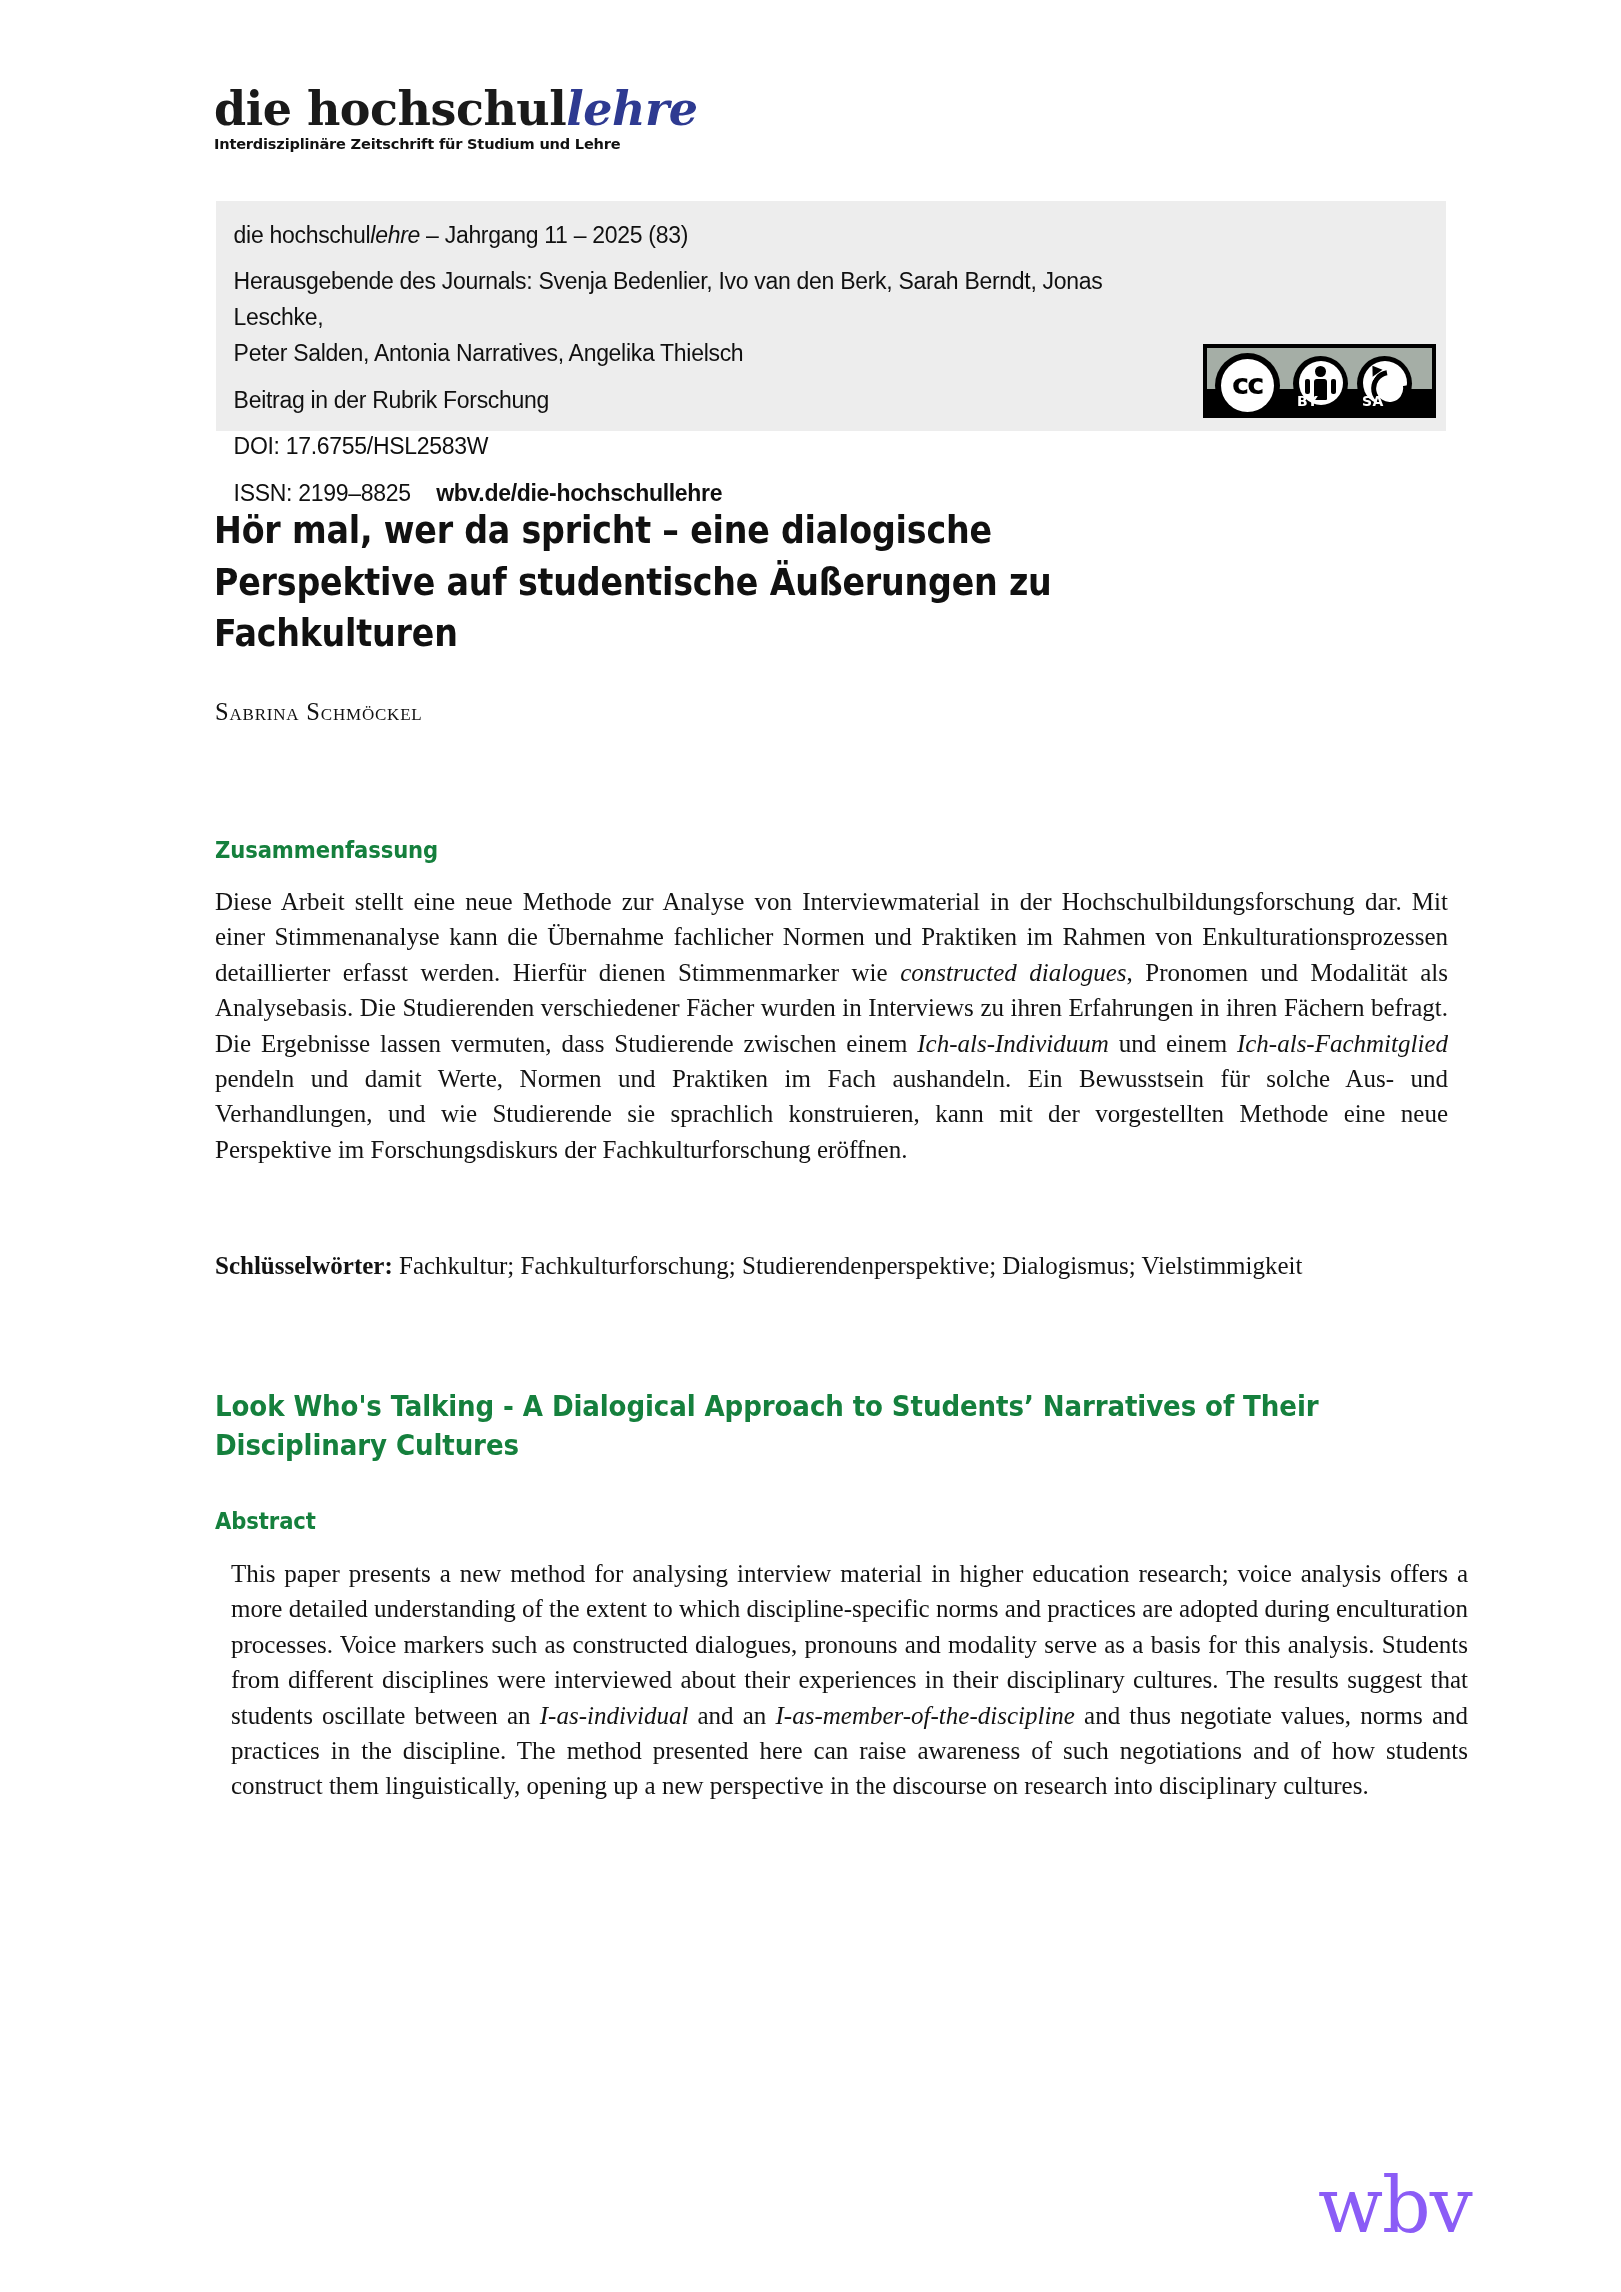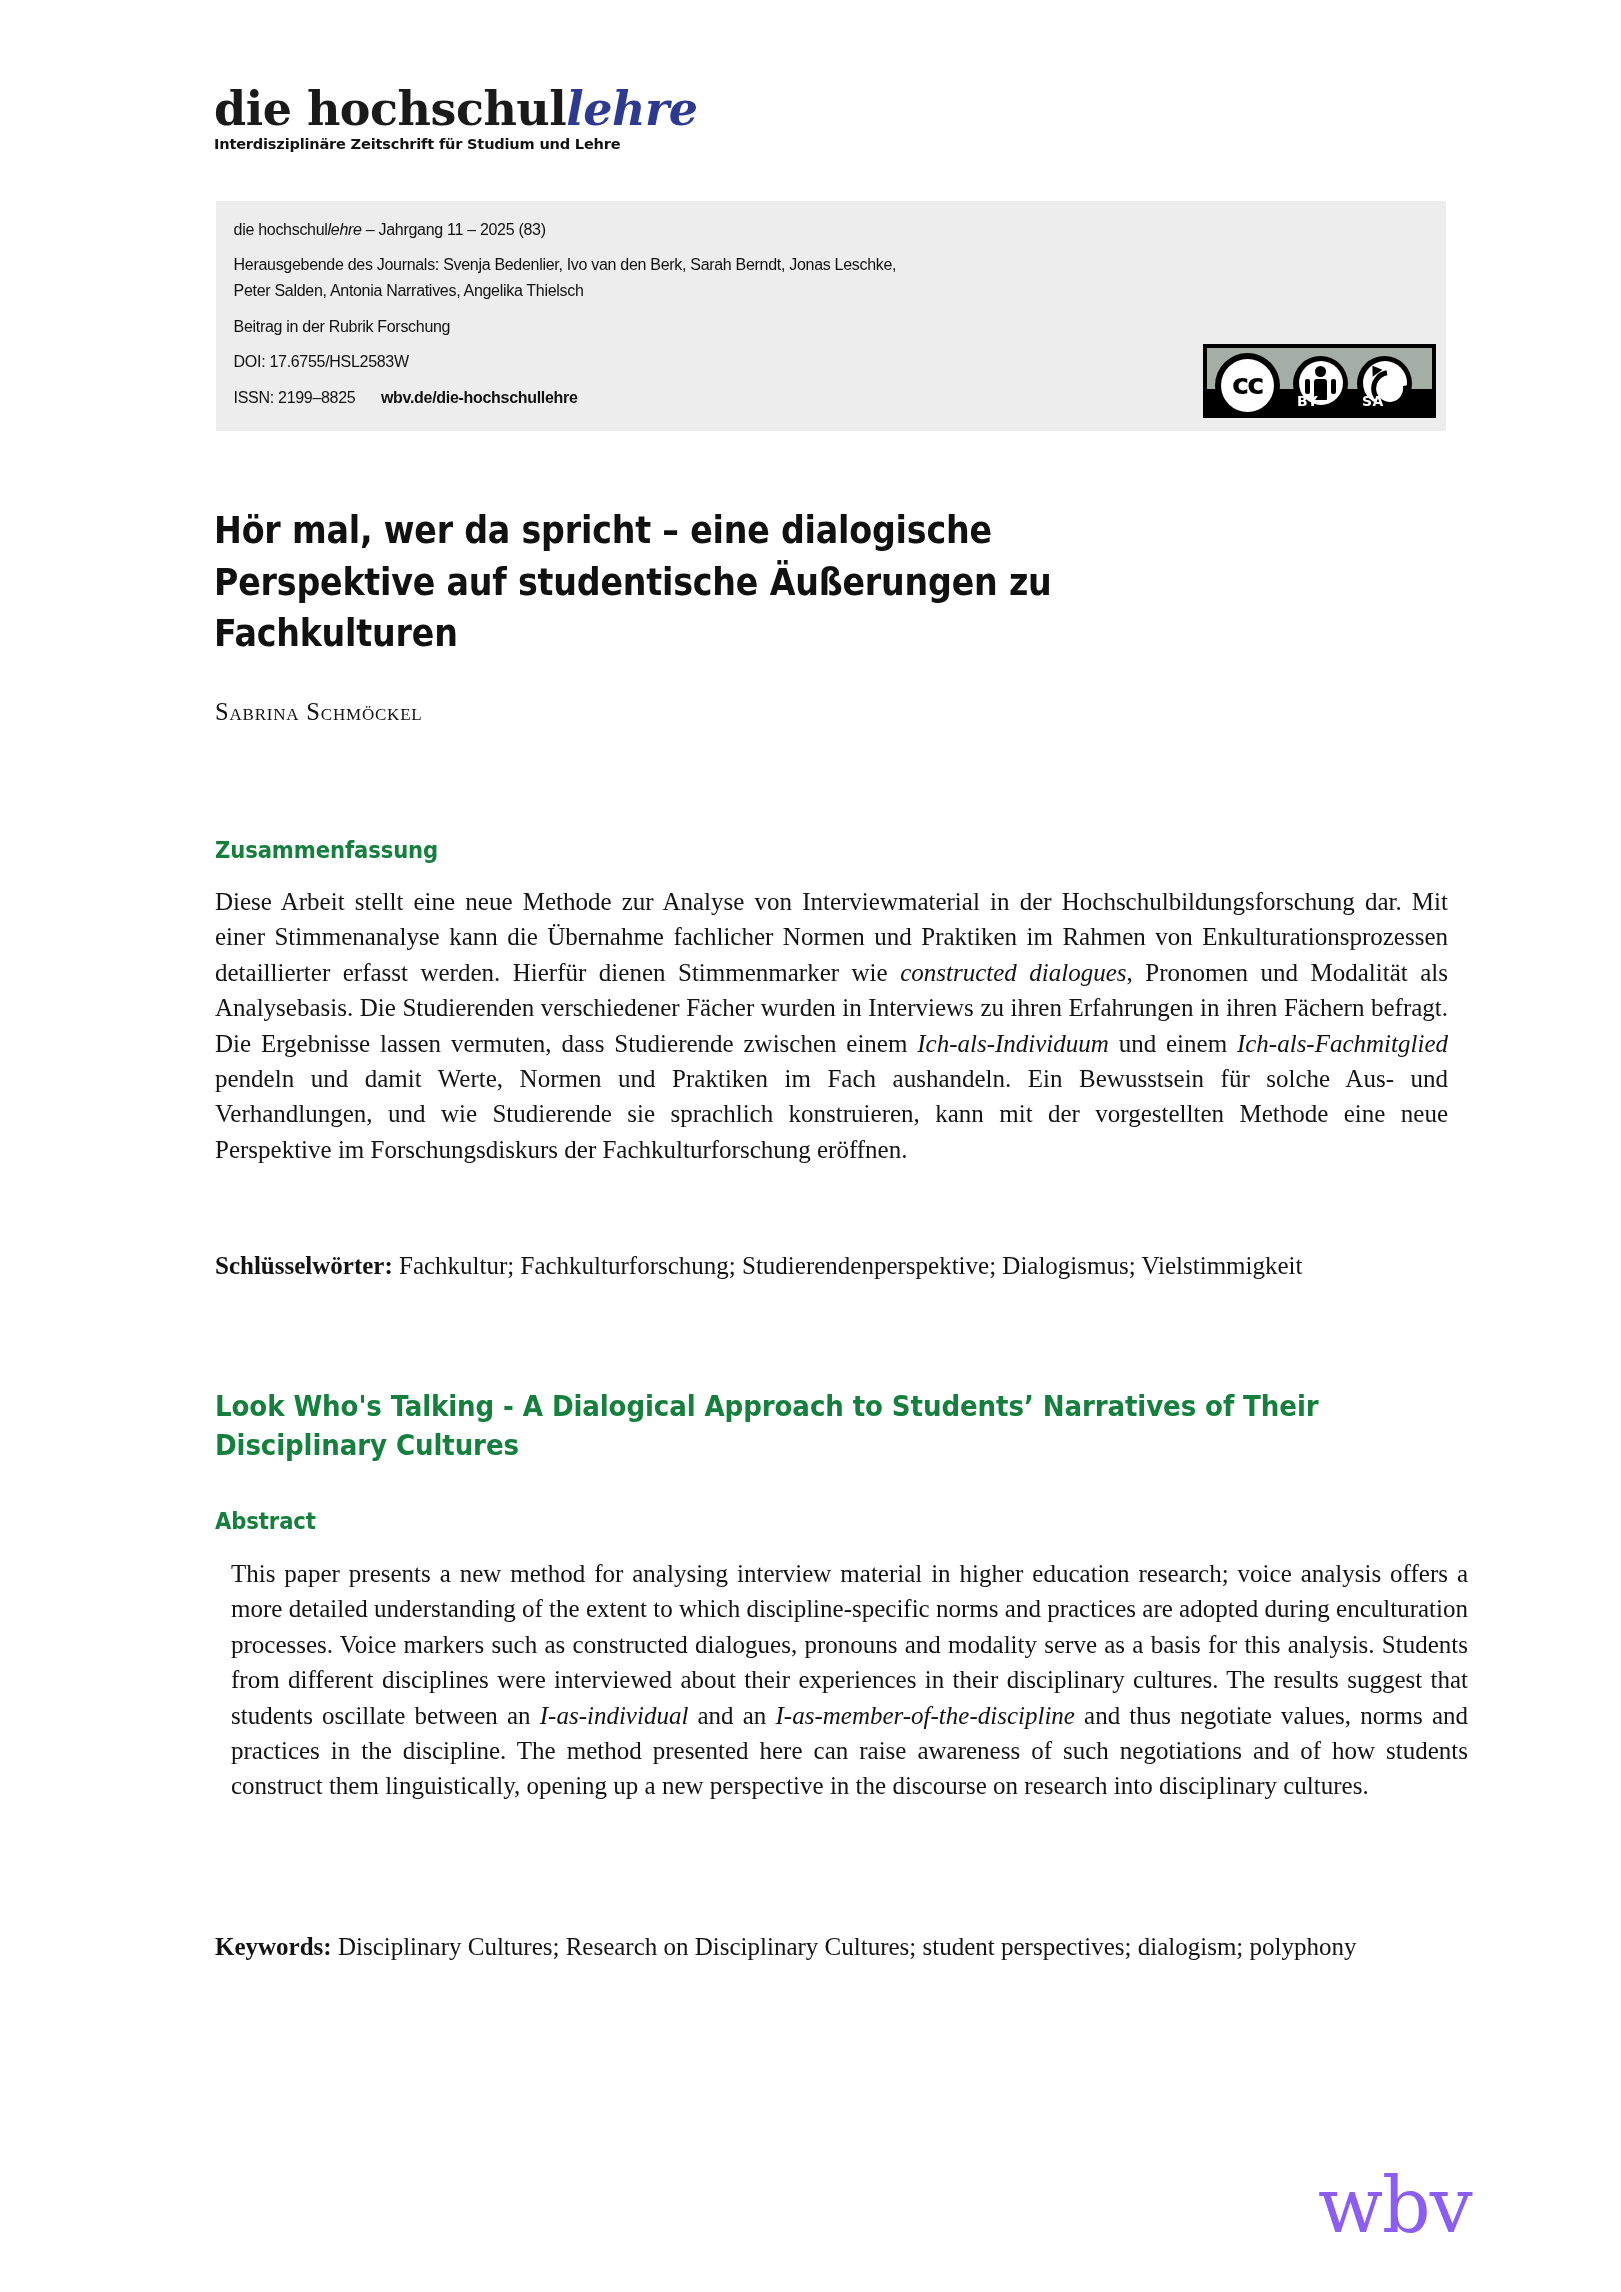--- a/index.html
+++ b/index.html
@@ -65,21 +65,21 @@
     background: #ededed;
   }
   .meta-lines {
     position: absolute;
     left: 17.6px;
     top: 16.7px;
     width: 882px;
   }
   .meta-line {
     font-family: "Liberation Sans", sans-serif;
-    font-size: 16px;
+    font-size: 23px;
     line-height: 1.55;
     color: #101010;
     margin-bottom: 10.8px;
     letter-spacing: -0.3px;
   }
   .meta-line .sub {
     display: block;
     margin-top: 1px;
   }
   .meta-line em {
@@ -406,18 +406,17 @@
   <div class="body-text" id="zusammenfassung-text"><span>Diese Arbeit stellt eine neue Methode zur Analyse von Interviewmaterial in der Hochschulbildungsforschung dar. Mit einer Stimmenanalyse kann die Übernahme fachlicher Normen und Praktiken im Rahmen von Enkulturationsprozessen detaillierter erfasst werden. Hierfür dienen Stimmenmarker wie </span><em>constructed dialogues</em><span>, Pronomen und Modalität als Analysebasis. Die Studierenden verschiedener Fächer wurden in Interviews zu ihren Erfahrungen in ihren Fächern befragt. Die Ergebnisse lassen vermuten, dass Studierende zwischen einem </span><em>Ich-als-Individuum</em><span> und einem </span><em>Ich-als-Fachmitglied</em><span> pendeln und damit Werte, Normen und Praktiken im Fach aushandeln. Ein Bewusstsein für solche Aus- und Verhandlungen, und wie Studierende sie sprachlich konstruieren, kann mit der vorgestellten Methode eine neue Perspektive im Forschungsdiskurs der Fachkulturforschung eröffnen.</span></div>
 
   <div class="body-text" id="schluesselwoerter"><b>Schlüsselwörter:</b><span> Fachkultur; Fachkulturforschung; Studierendenperspektive; Dialogismus; Vielstimmigkeit</span></div>
 
   <div class="section-heading en-title" id="en-title">Look Who's Talking - A Dialogical Approach to Students’ Narratives of Their Disciplinary Cultures</div>
 
   <div class="section-heading" id="abstract-heading">Abstract</div>
 
   <div class="body-text" id="abstract-text"><span>This paper presents a new method for analysing interview material in higher education research; voice analysis offers a more detailed understanding of the extent to which discipline-specific norms and practices are adopted during enculturation processes. Voice markers such as constructed dialogues, pronouns and modality serve as a basis for this analysis. Students from different disciplines were interviewed about their experiences in their disciplinary cultures. The results suggest that students oscillate between an </span><em>I-as-individual</em><span> and an </span><em>I-as-member-of-the-discipline</em><span> and thus negotiate values, norms and practices in the discipline. The method presented here can raise awareness of such negotiations and of how students construct them linguistically, opening up a new perspective in the discourse on research into disciplinary cultures.</span></div>
 
-  <div class="body-text" id="keywords"><b>Keywords:</b><span> Disciplinary Cultures; Research on Disciplinary Cultures; student perspectives; dialogism; polyphony</span></div>
 
   <div class="wbv-logo">wbv</div>
 
 </div>
 
 
 </body></html>

